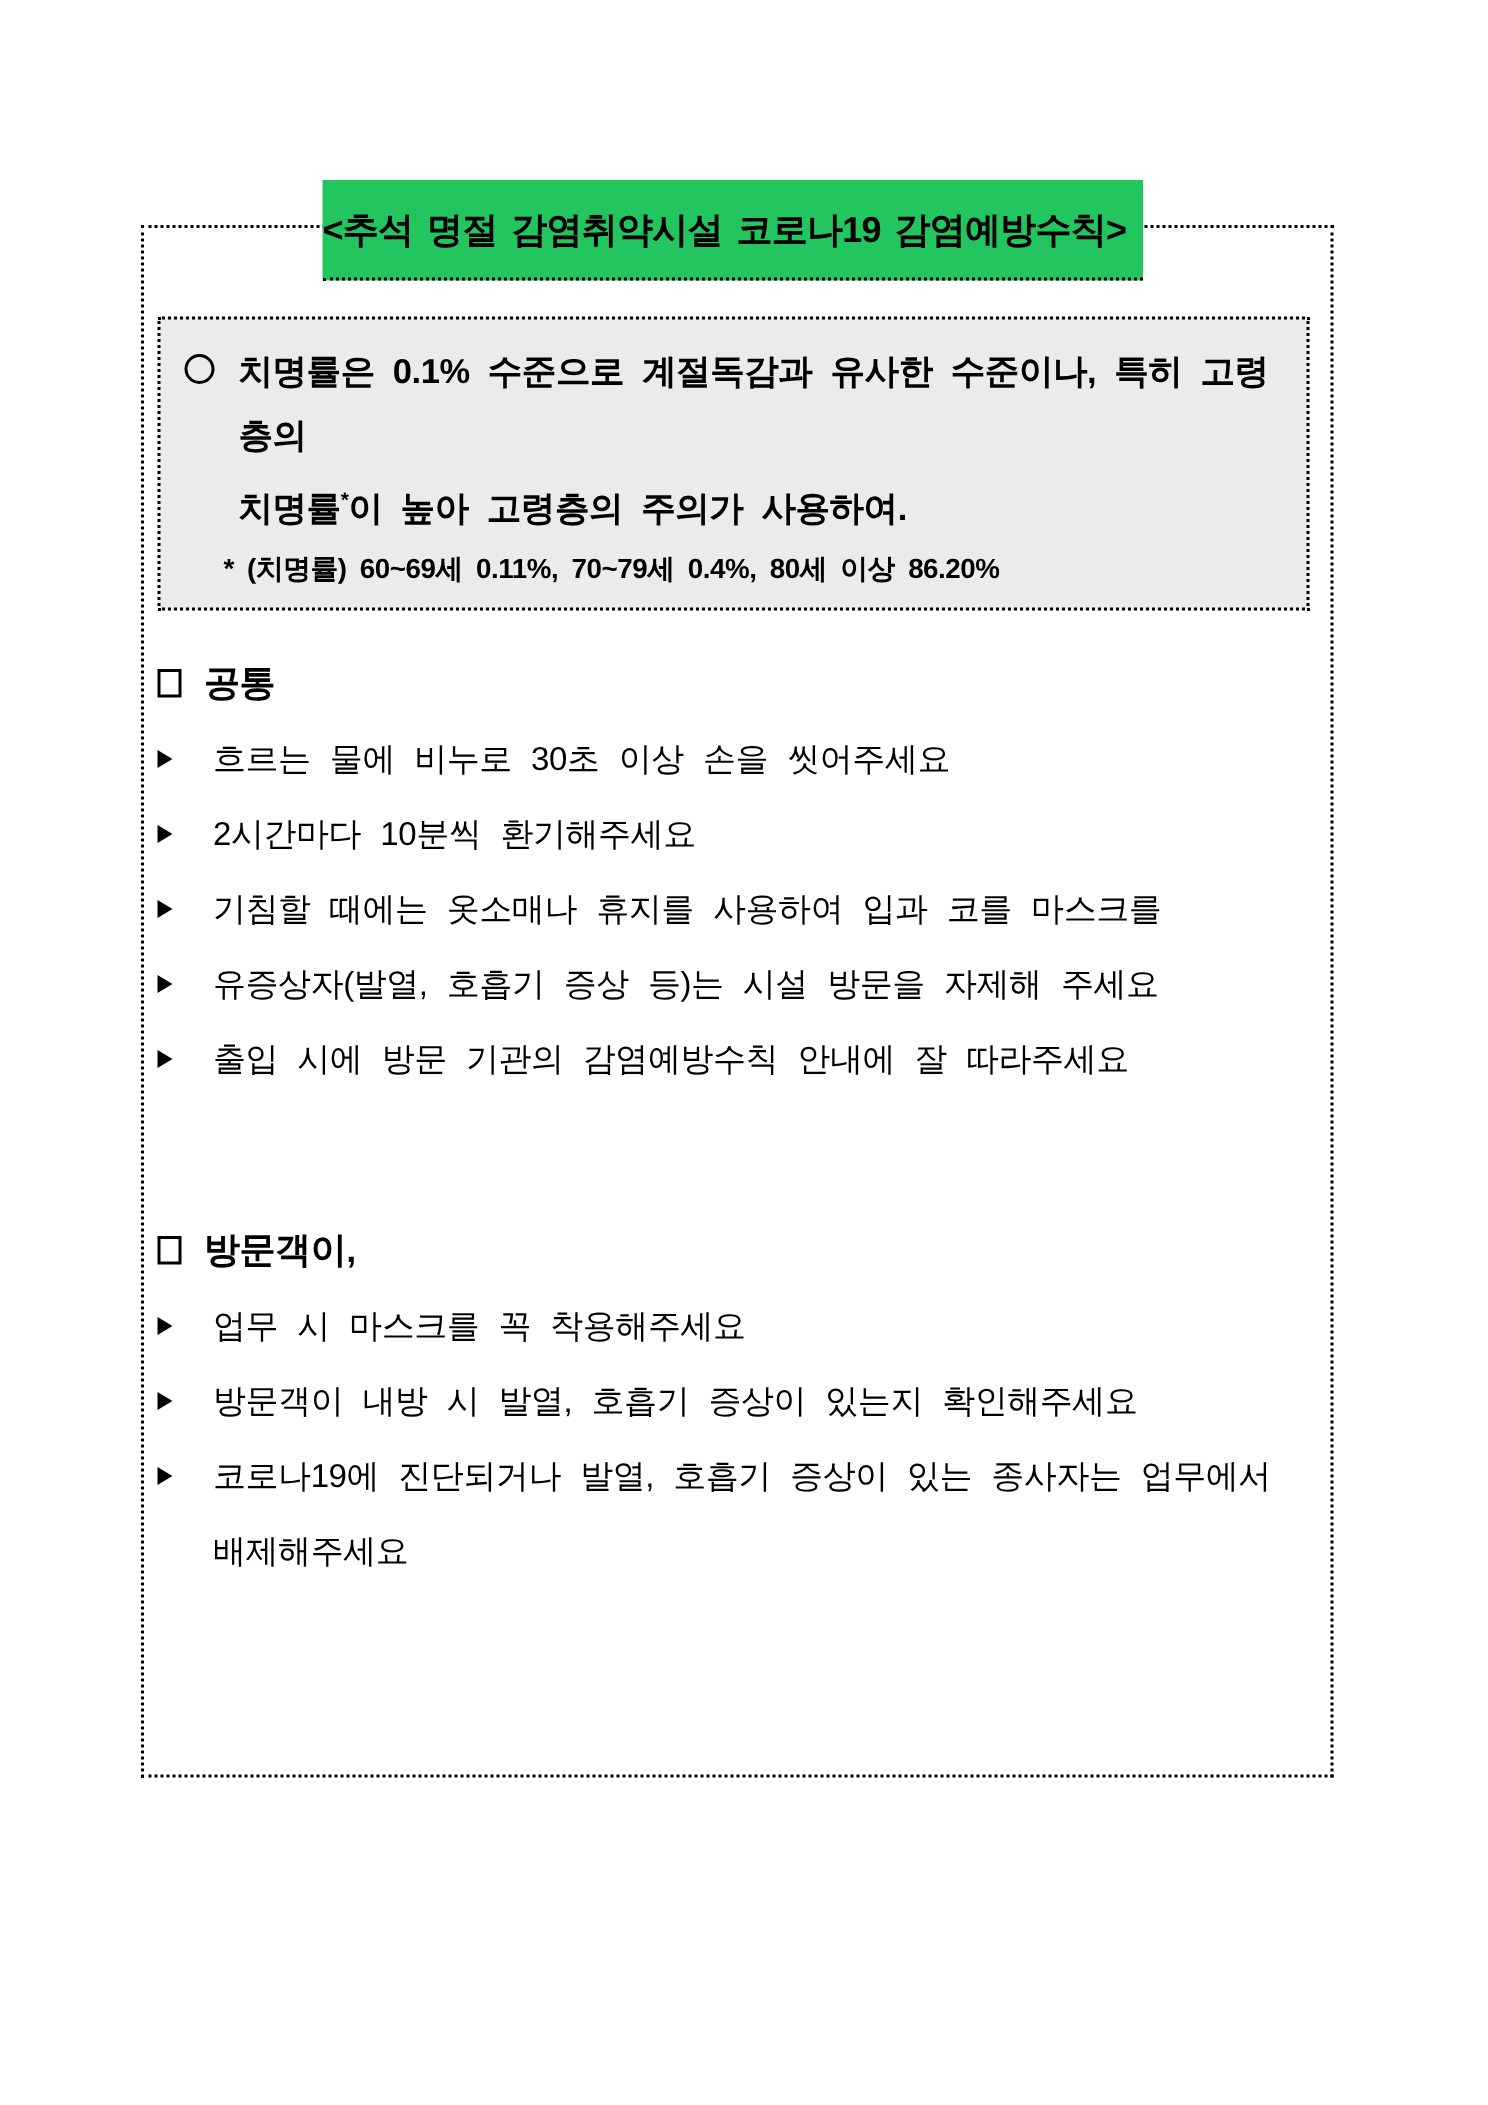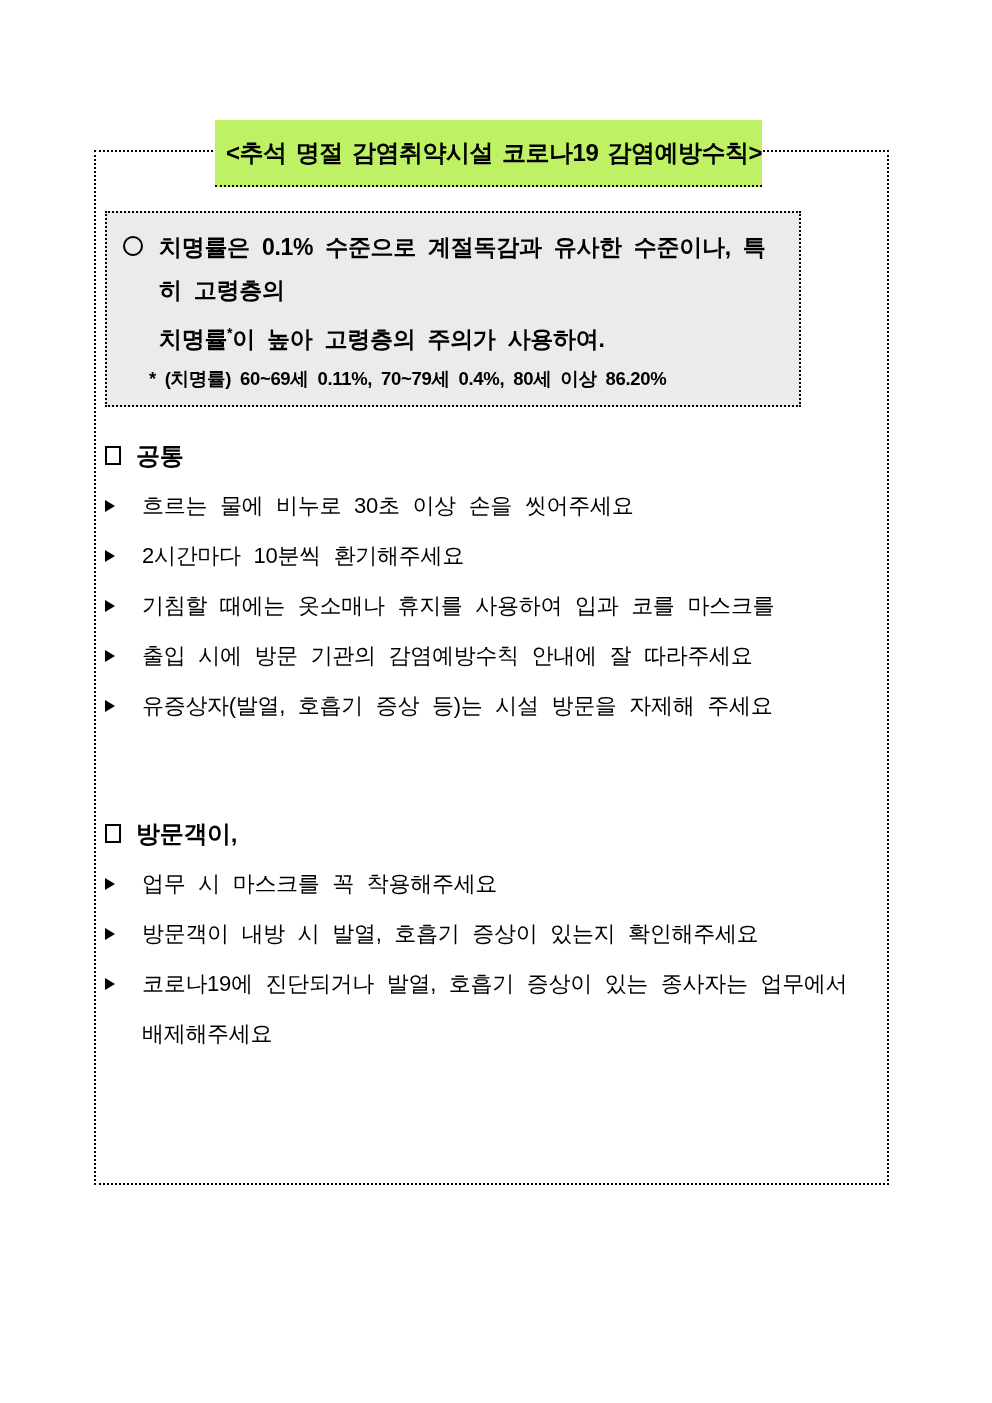--- a/index.html
+++ b/index.html
@@ -10,43 +10,43 @@
     font-family: "Liberation Sans", "DejaVu Sans", sans-serif;
     color: #000;
     overflow: hidden;
   }
 
   
   .title-banner {
     position: absolute;
     left: 215px; top: 120px;
     width: 547px; height: 67px;
-    background: #bef264;
+    background: #22c55e;
     border-bottom: 2px dotted #000;
-    display: flex; align-items: center; justify-content: flex-end;
+    display: flex; align-items: center; justify-content: flex-start;
     font-size: 24px; font-weight: bold;
     word-spacing: 3px; letter-spacing: -0.5px;
     white-space: nowrap;
     z-index: 2;
   }
 
   
   .outer-box {
     position: absolute;
     left: 94px; top: 150px;
     width: 795px; height: 1035px;
     border: 2px dotted #000;
     z-index: 1;
     background: #fff;
   }
 
   
   .notice-box {
     margin: 59px 0 12px 9px;
-    width: 696px;
+    width: 768px;
     background: #EBEBEB;
     border: 2px dotted #000;
     padding: 13px 14px 8px 16px;
   }
   .notice-main { display: flex; }
   .notice-marker-col { flex: none; width: 36px; padding-top: 10px; }
   .circle-icon {
     display: block;
     width: 20px; height: 20px;
     border: 2.5px solid #000;
@@ -151,27 +151,27 @@
       <span class="tri-col">
           <span class="triangle-icon"></span>
         </span>
       <span class="item-text">기침할 때에는 옷소매나 휴지를 사용하여 입과 코를 마스크를</span>
     </div>
 
     <div class="item">
       <span class="tri-col">
           <span class="triangle-icon"></span>
         </span>
-      <span class="item-text">출입 시에 방문 기관의 감염예방수칙 안내에 잘 따라주세요</span>
+      <span class="item-text">유증상자(발열, 호흡기 증상 등)는 시설 방문을 자제해 주세요</span>
     </div>
     <div class="item">
       <span class="tri-col">
           <span class="triangle-icon"></span>
         </span>
-      <span class="item-text">유증상자(발열, 호흡기 증상 등)는 시설 방문을 자제해 주세요</span>
+      <span class="item-text">출입 시에 방문 기관의 감염예방수칙 안내에 잘 따라주세요</span>
     </div>
 
     <div class="section-header sec-3">
       <span class="square-icon"></span>
       <span>방문객이,</span>
     </div>
     <div class="item">
       <span class="tri-col">
           <span class="triangle-icon"></span>
         </span>

